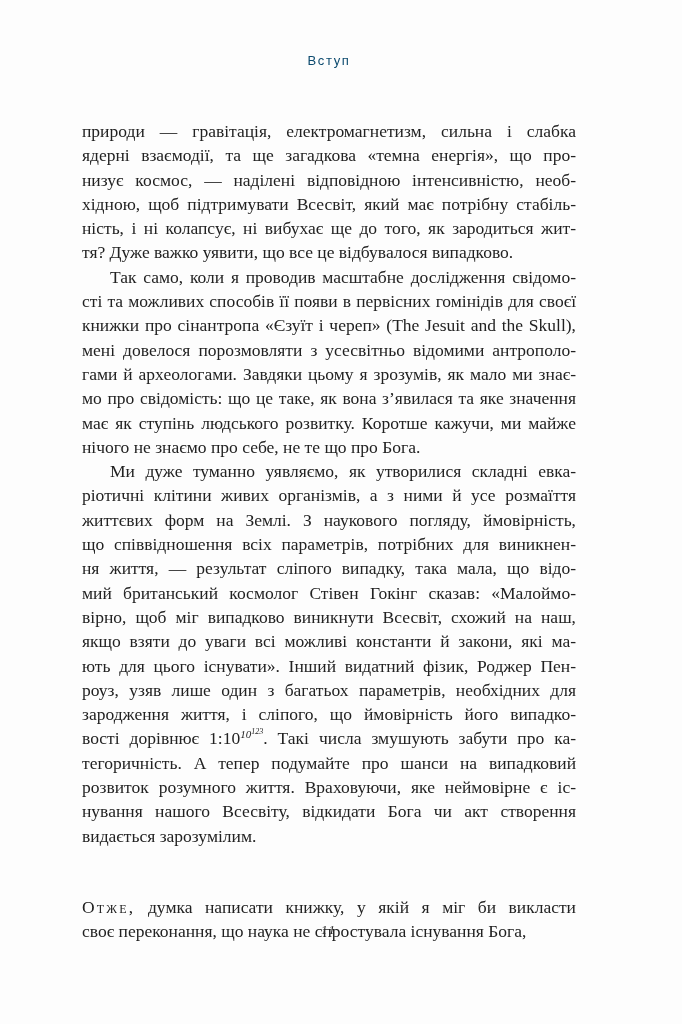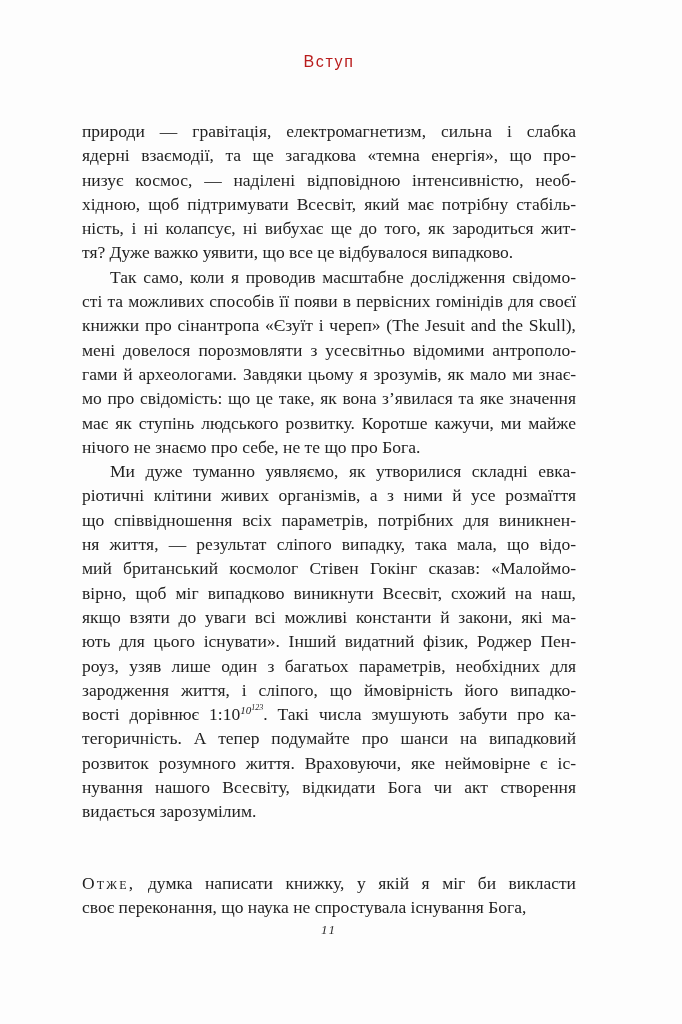--- a/index.html
+++ b/index.html
@@ -14,23 +14,23 @@
     width: 682px; height: 1024px;
     background: #fdfdfd;
     color: #232323;
     overflow: hidden;
   }
   .running-head {
     position: absolute;
     top: 53px; left: 82px; width: 494px;
     text-align: center;
     font-family: "Liberation Sans", sans-serif;
-    font-size: 16px;
+    font-size: 13px;
     letter-spacing: 1.6px;
-    color: #b91c1c;
+    color: #0c4a6e;
   }
   .text-block {
     position: absolute;
     top: 87px; left: 82px; width: 494px;
     font-size: 17.5px;
     line-height: 24.3px;
     color: #222;
     margin-top: 32px;
   }
   .para { margin: 0; }
@@ -94,20 +94,21 @@
         <div class="line">книжки про сінантропа «Єзуїт і череп» (The Jesuit and the Skull),</div>
         <div class="line">мені довелося порозмовляти з усесвітньо відомими антрополо-</div>
         <div class="line">гами й археологами. Завдяки цьому я зрозумів, як мало ми знає-</div>
         <div class="line">мо про свідомість: що це таке, як вона з’явилася та яке значення</div>
         <div class="line">має як ступінь людського розвитку. Коротше кажучи, ми майже</div>
         <div class="line last">нічого не знаємо про себе, не те що про Бога.</div>
       </div>
       <div class="para indent">
         <div class="line">Ми дуже туманно уявляємо, як утворилися складні евка-</div>
         <div class="line">ріотичні клітини живих організмів, а з ними й усе розмаїття</div>
+        <div class="line">життєвих форм на Землі. З наукового погляду, ймовірність,</div>
         <div class="line">що співвідношення всіх параметрів, потрібних для виникнен-</div>
         <div class="line">ня життя, — результат сліпого випадку, така мала, що відо-</div>
         <div class="line">мий британський космолог Стівен Гокінг сказав: «Малоймо-</div>
         <div class="line">вірно, щоб міг випадково виникнути Всесвіт, схожий на наш,</div>
         <div class="line">якщо взяти до уваги всі можливі константи й закони, які ма-</div>
         <div class="line">ють для цього існувати». Інший видатний фізик, Роджер Пен-</div>
         <div class="line">роуз, узяв лише один з багатьох параметрів, необхідних для</div>
         <div class="line">зародження життя, і сліпого, що ймовірність його випадко-</div>
         <div class="line">вості дорівнює 1:10<span class="sup">10<span class="supsup">123</span></span>. Такі числа змушують забути про ка-</div>
         <div class="line">тегоричність. А тепер подумайте про шанси на випадковий</div>

